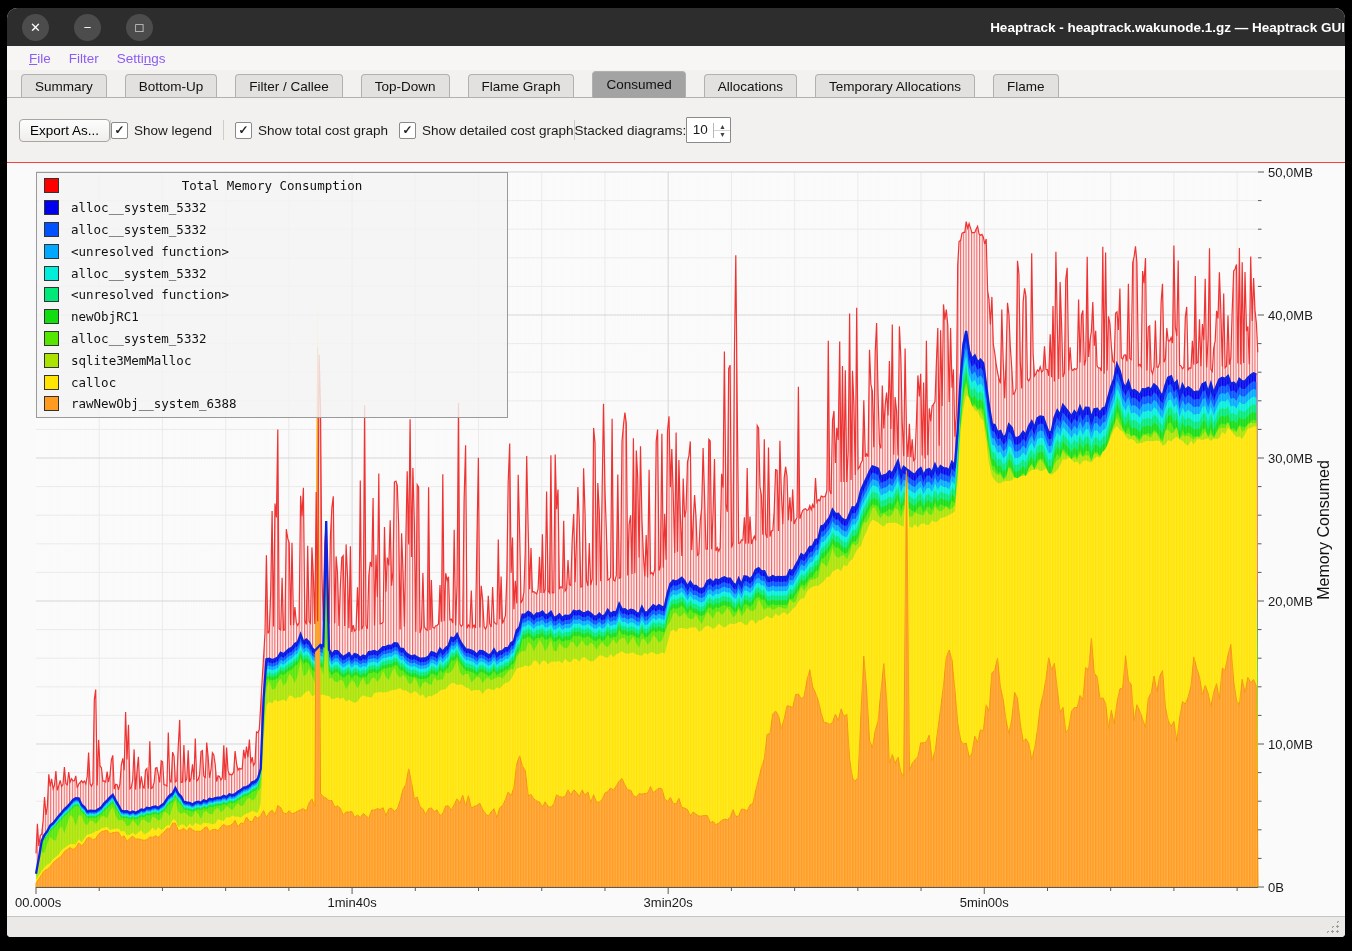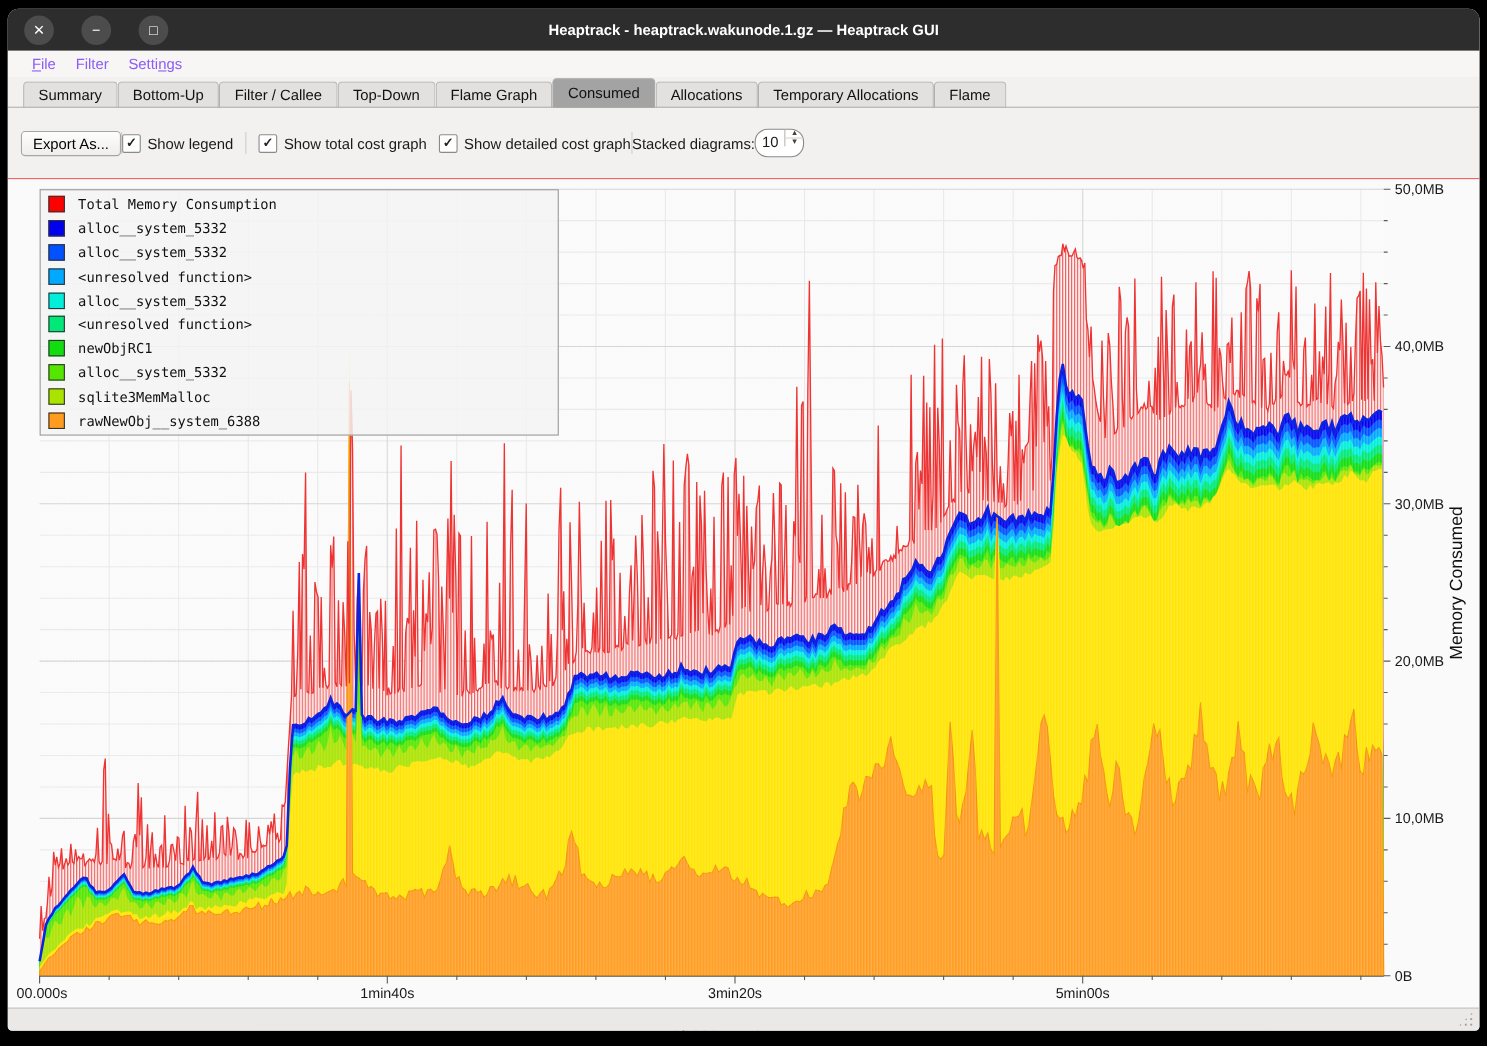--- a/index.html
+++ b/index.html
@@ -5,52 +5,52 @@
   html,body{margin:0;padding:0}
   body{width:1352px;height:951px;background:#000;position:relative;overflow:hidden;
        font-family:"Liberation Sans",sans-serif;-webkit-font-smoothing:antialiased}
   .window{position:absolute;left:7px;top:8px;width:1338px;height:929px;background:#f4f2f0;
           border-radius:10px 10px 4px 4px;overflow:hidden;display:flex;flex-direction:column}
   
   .titlebar{height:38px;background:#2d2d2d;position:relative;display:flex;align-items:center;flex:0 0 auto}
   .winbtns{display:flex;gap:25px;margin-left:15px;z-index:2}
   .winbtn{width:27px;height:27px;border-radius:50%;background:#4c4c4c;color:#fff;display:flex;
           align-items:center;justify-content:center;font-size:13px;line-height:1;cursor:default}
-  .titletext{position:absolute;left:0;right:0;text-align:center;color:#fff;font-weight:bold;font-size:13.5px}
+  .titletext{position:absolute;left:0;right:0;text-align:right;color:#fff;font-weight:bold;font-size:13.5px}
   
   .menubar{height:24px;background:#f7f6f4;display:flex;align-items:center;padding-left:13px;font-size:13.5px;color:#8b5cf6;flex:0 0 auto}
   .menuitem{padding:2px 9px}
   .menuitem u{text-decoration:underline}
   
   .tabbar{height:28px;background:#f3f1ef;display:flex;align-items:flex-end;padding-left:14px;position:relative;flex:0 0 auto}
   .tabbar::after{content:'';position:absolute;left:0;right:0;bottom:0;height:1px;background:#b3b1ae;z-index:1}
   .tab{height:23px;line-height:23px;padding:0 13px;background:#e3e1df;border:1px solid #b3b1ae;border-bottom:none;
-       border-radius:4px 4px 0 0;margin-right:0;font-size:13.5px;color:#111;position:relative;z-index:0}
+       border-radius:4px 4px 0 0;margin-right:18px;font-size:13.5px;color:#111;position:relative;z-index:0}
   .tab.active{background:#a3a3a3;height:26px;line-height:26px;z-index:2}
   
   .toolbar{height:34px;background:#f3f1ef;display:flex;align-items:center;padding:15px 12px;gap:0;
            font-size:13.5px;color:#1a1a1a;border-bottom:1px solid #ef4444;flex:0 0 auto}
   .btn{padding:3px 10px;background:linear-gradient(#fdfdfd,#efeeec);border:1px solid #a8a6a2;border-radius:4px;font-size:13.5px}
   .sep{width:1px;height:20px;background:#cfcdca}
   .checkwrap{display:flex;align-items:center;gap:6px}
   .check{width:15px;height:15px;background:#fff;border:1px solid #8a8a8a;border-radius:2px;display:inline-flex;
          align-items:center;justify-content:center;font-size:12px;color:#222;font-weight:bold;line-height:1}
-  .spin{display:flex;border:1px solid #8a8a8a;border-radius:12px;background:#fff;height:24px;align-items:flex-start}
+  .spin{display:flex;border:1px solid #8a8a8a;border-radius:1px;background:#fff;height:24px;align-items:center}
   .spinval{width:26px;text-align:center;line-height:24px;font-size:13.5px}
   .spinarrs{width:16px;border-left:1px solid #b9b7b4;display:flex;flex-direction:column}
   .spinarr{flex:1;display:flex;align-items:center;justify-content:center;font-size:7px;color:#444}
   .spinarr.up{border-bottom:1px solid #d5d3d0}
   
   .chartpanel{flex:1;background:#fbfafa;position:relative}
   .chartpanel svg{position:absolute;left:0;top:0}
   .legend{position:absolute;left:29px;top:9px;width:470px;background:rgba(243,243,243,0.84);
           border:1px solid #9a9a9a;font-family:"DejaVu Sans Mono",monospace;font-size:12.5px;color:#111;padding:2px 0}
   .lrow{display:flex;align-items:center;height:21.8px;padding:0 7px;gap:12px}
   .swatch{width:15px;height:15px;border:1px solid #333;flex:0 0 auto;box-sizing:border-box}
-  .ltitle{flex:1;margin-right:27px}
+  .ltitle{flex:1;text-align:center;margin-right:27px}
   
   .statusbar{height:20px;background:#ebe9e7;border-top:1px solid #c6c4c1;position:relative;flex:0 0 auto}
   .grip{position:absolute;right:5px;bottom:3px;width:15px;height:15px;
         background-image:radial-gradient(#9a9a9a 1px, transparent 1.3px);background-size:5px 5px;
         clip-path:polygon(100% 0,100% 100%,0 100%)}
   text{font-family:"Liberation Sans",sans-serif}
 </style>
 </head>
 <body>
 
@@ -282,20 +282,24 @@
         </div>
         <div class="lrow">
           <span class="swatch" style="background: rgb(85, 230, 0);"></span>
           <span>alloc__system_5332</span>
         </div>
         <div class="lrow">
           <span class="swatch" style="background: rgb(170, 227, 0);"></span>
           <span>sqlite3MemMalloc</span>
         </div>
         <div class="lrow">
+          <span class="swatch" style="background: rgb(255, 228, 0);"></span>
+          <span>calloc</span>
+        </div>
+        <div class="lrow">
           <span class="swatch" style="background: rgb(255, 156, 32);"></span>
           <span>rawNewObj__system_6388</span>
         </div>
       </div>
   </div>
 
   <div class="statusbar">
     <div class="grip"></div>
   </div>
 

